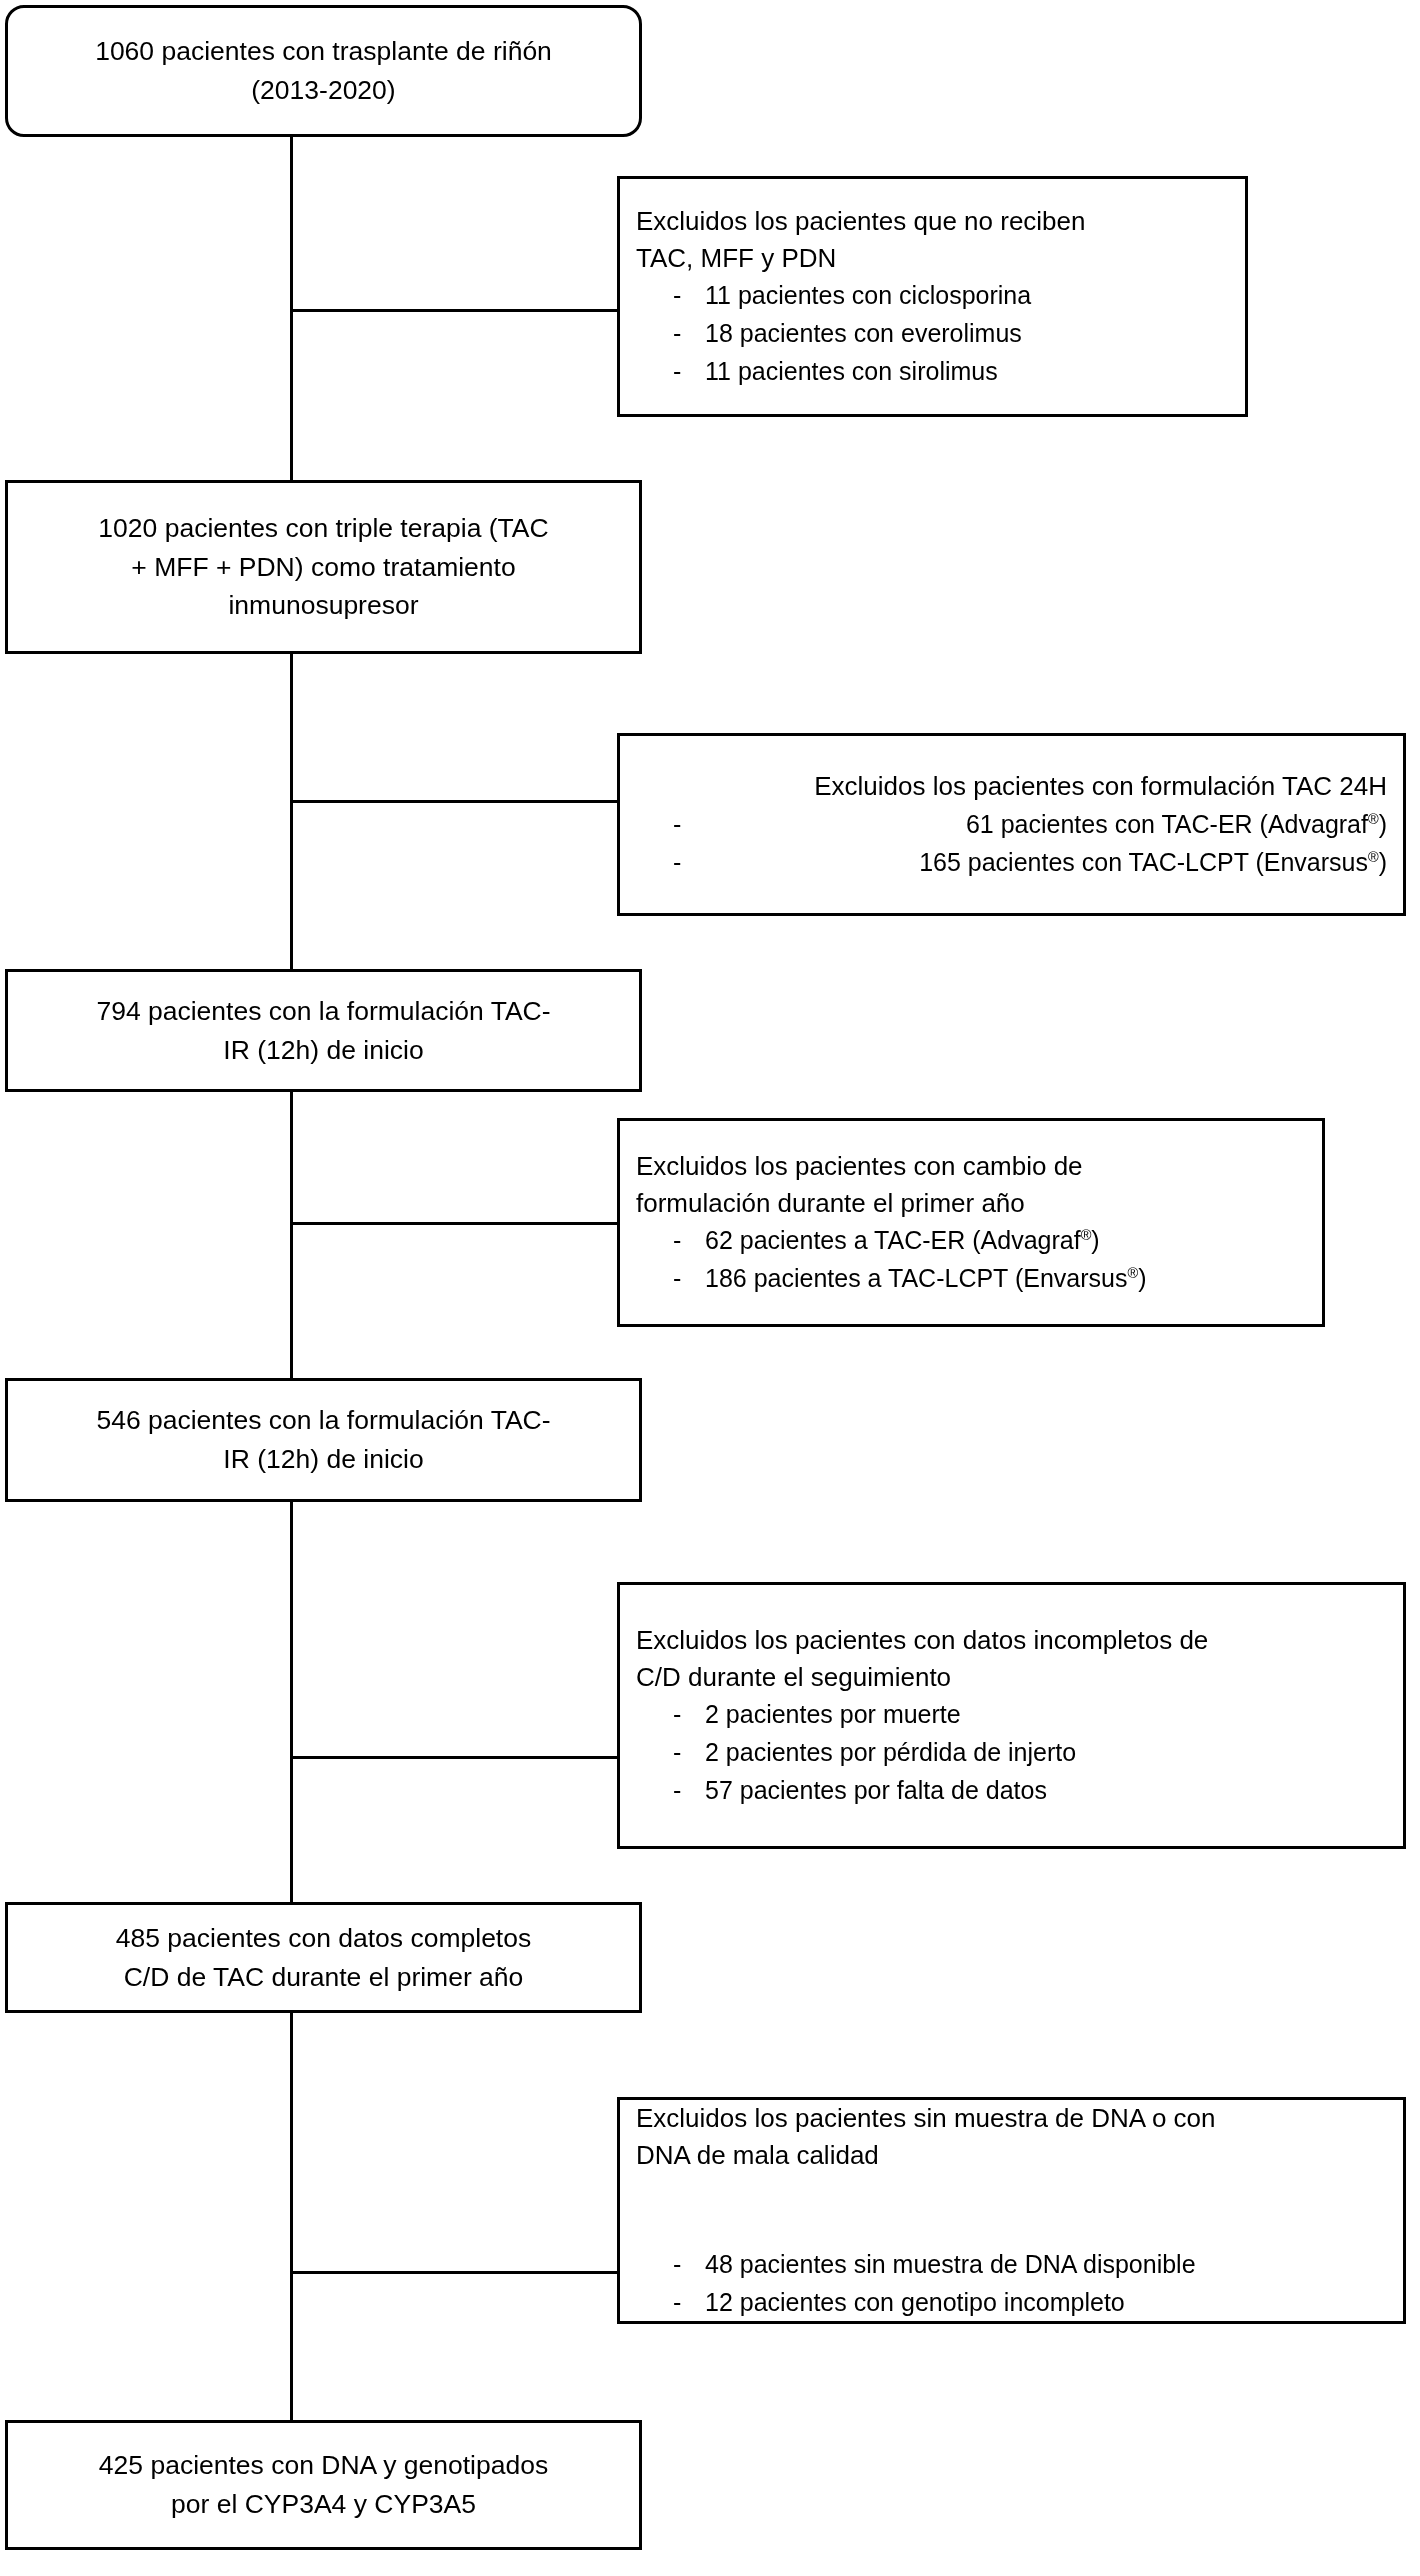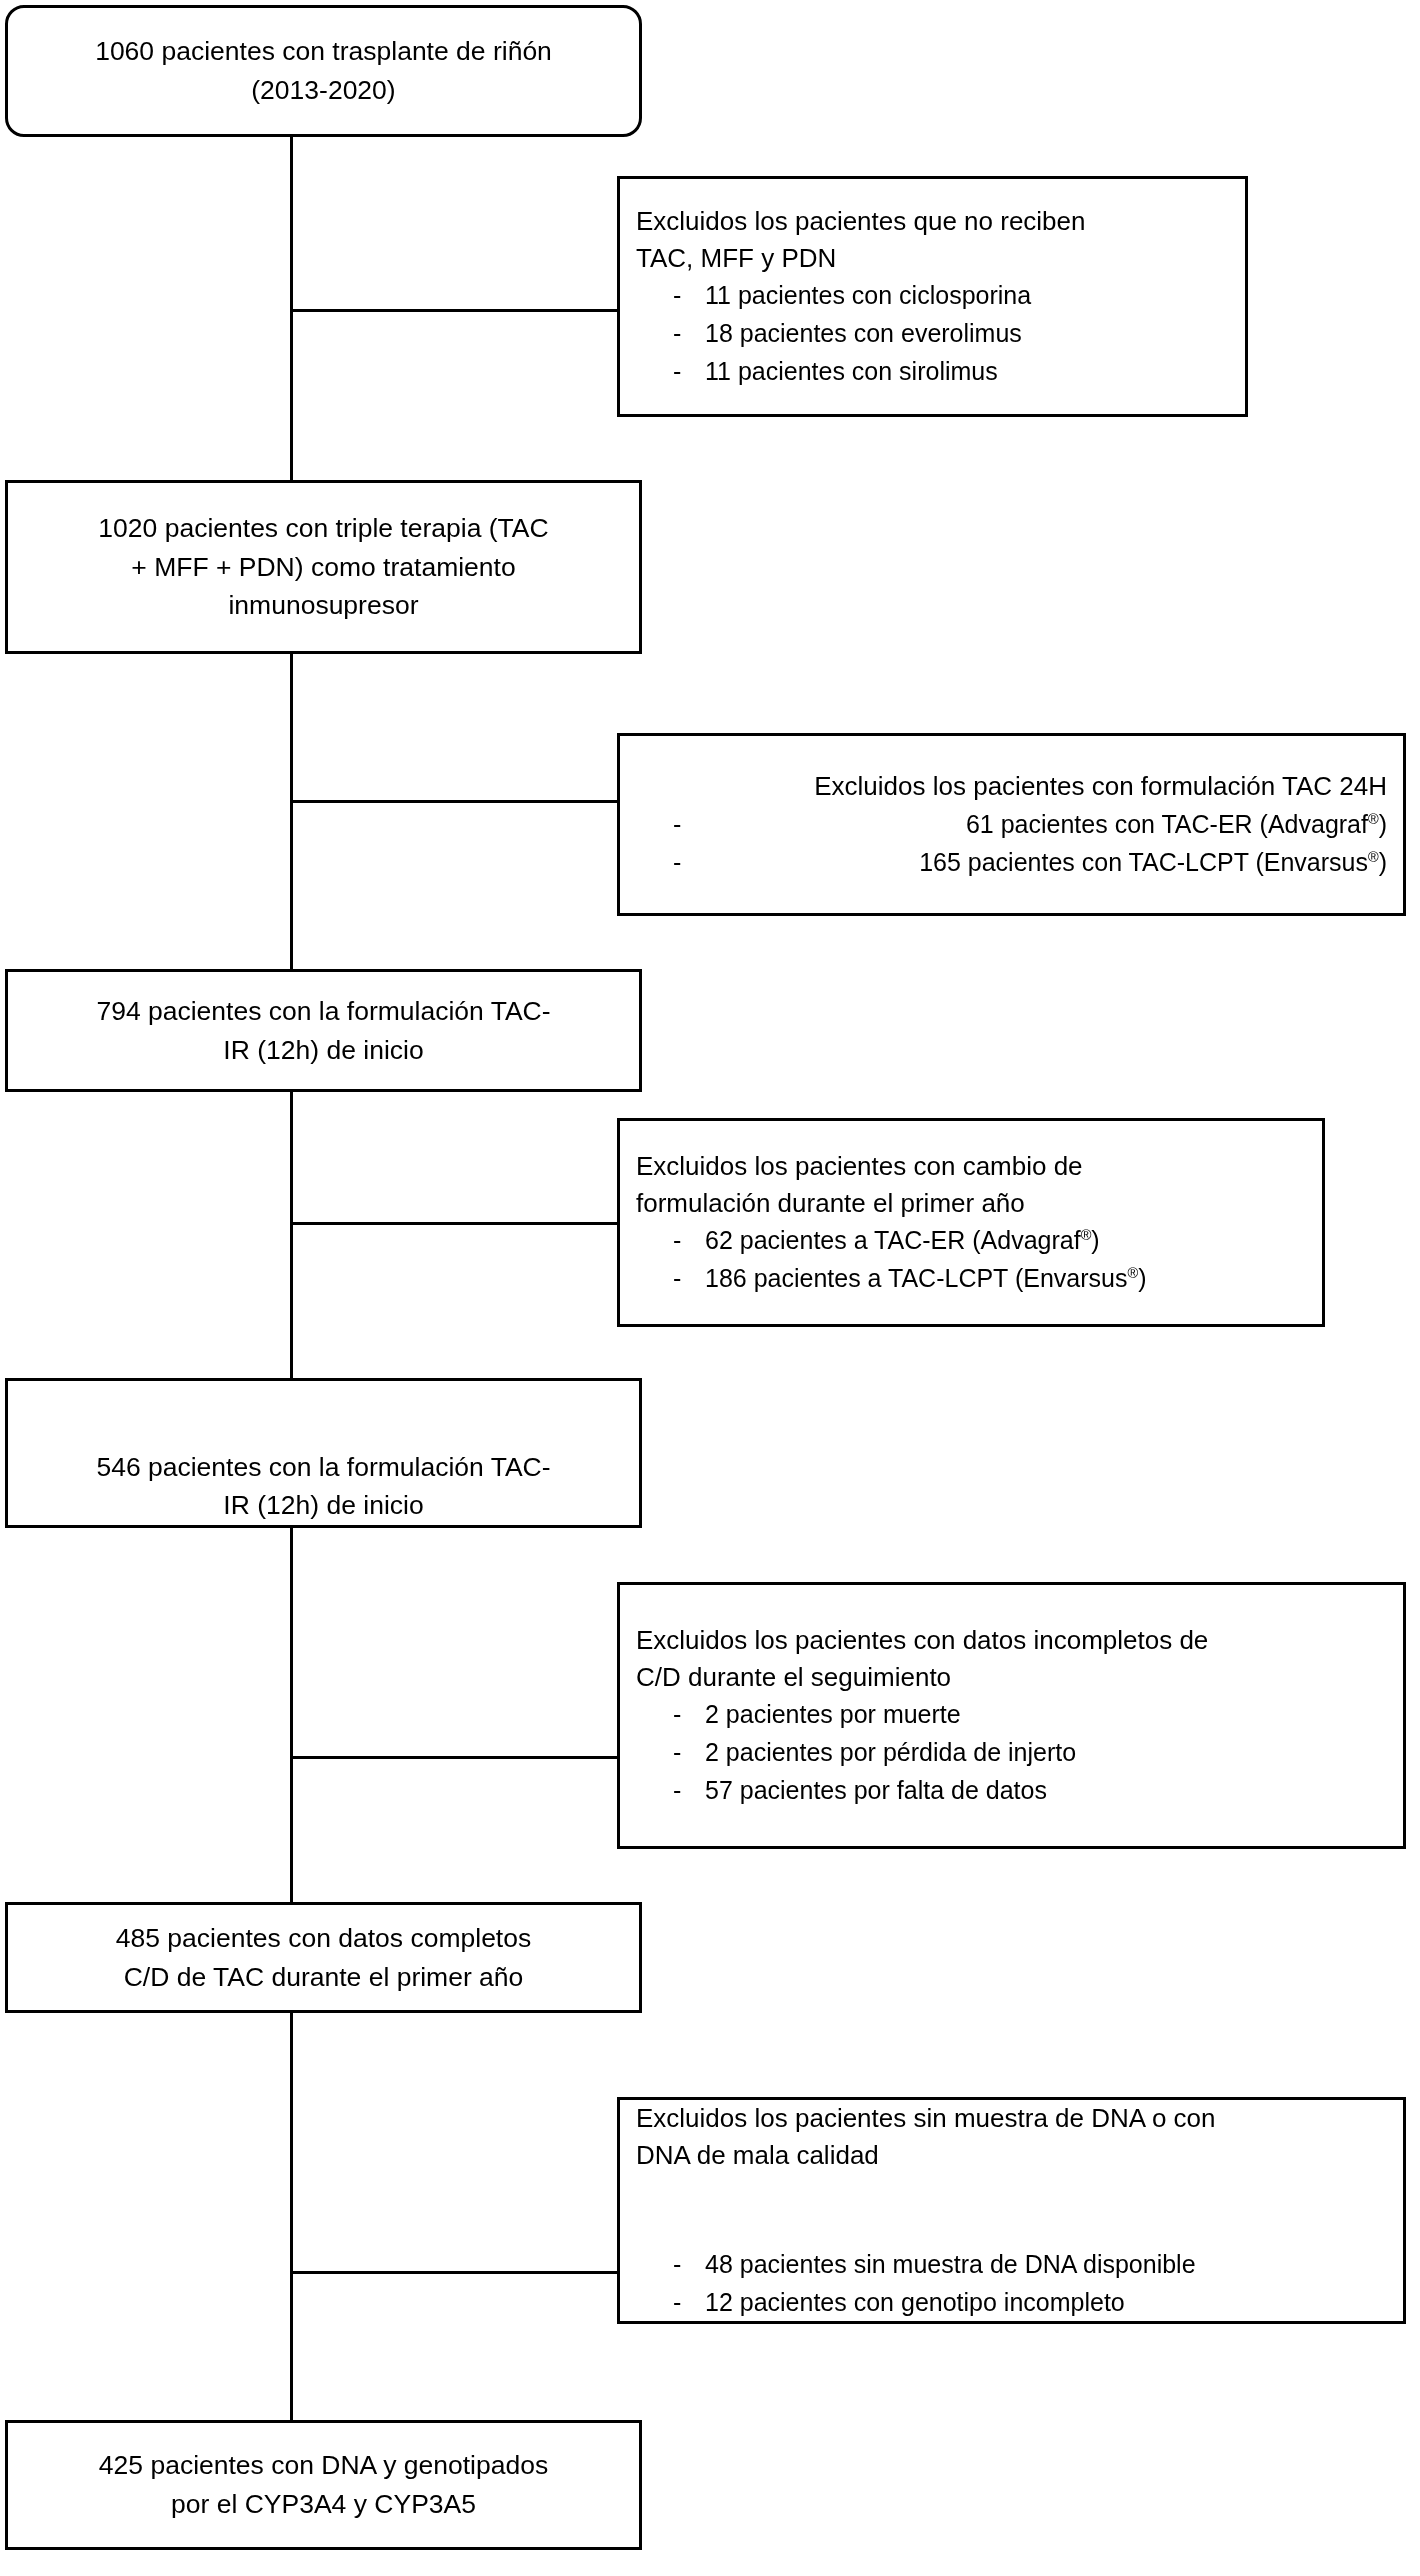--- a/index.html
+++ b/index.html
@@ -95,32 +95,32 @@
   <div class="hline" style="left:290px; top:800px; width:329px;"></div>
   <div class="hline" style="left:290px; top:1222px; width:329px;"></div>
   <div class="hline" style="left:290px; top:1756px; width:329px;"></div>
   <div class="hline" style="left:290px; top:2271px; width:329px;"></div>
 
   <div class="node cohort" style="left:5px; top:5px; width:637px; height:132px;border-radius:19px;">
     <div class="node-title">1060 pacientes con trasplante de riñón
 (2013-2020)</div>
   </div>
 
-  <div class="node cohort" style="left:5px; top:480px; width:637px; height:174px;align-items:center;">
+  <div class="node cohort" style="left:5px; top:480px; width:637px; height:174px;">
     <div class="node-title">1020 pacientes con triple terapia (TAC
 + MFF + PDN) como  tratamiento
 inmunosupresor</div>
   </div>
 
   <div class="node cohort" style="left:5px; top:969px; width:637px; height:123px;text-align:center;">
     <div class="node-title">794 pacientes con la formulación TAC-
 IR (12h) de inicio</div>
   </div>
 
-  <div class="node cohort" style="left:5px; top:1378px; width:637px; height:150px;justify-content:flex-end;">
+  <div class="node cohort" style="left:5px; top:1378px; width:637px; height:124px;">
     <div class="node-title">546 pacientes con la formulación TAC-
 IR (12h) de inicio</div>
   </div>
 
   <div class="node cohort" style="left:5px; top:1902px; width:637px; height:111px;">
     <div class="node-title">485 pacientes con datos completos
 C/D de TAC durante el primer año</div>
   </div>
 
   <div class="node cohort" style="left:5px; top:2420px; width:637px; height:130px;">

